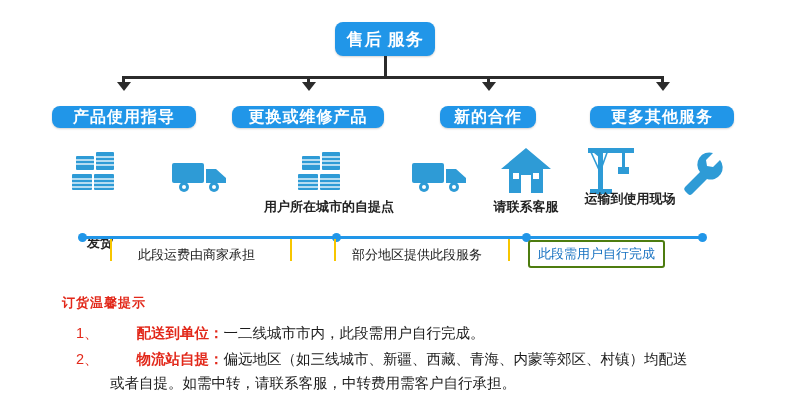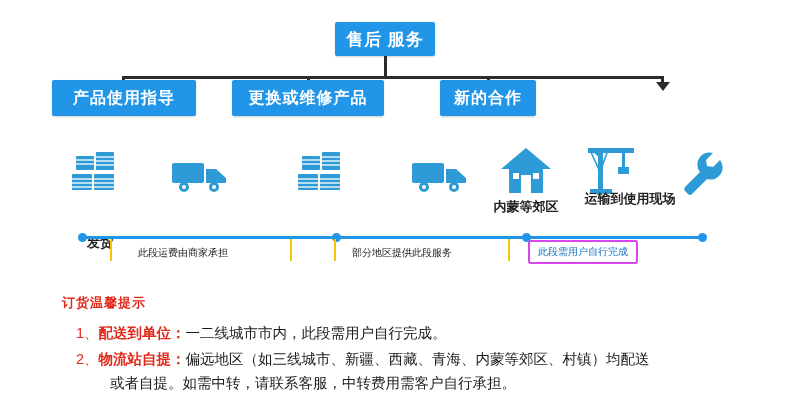--- a/index.html
+++ b/index.html
@@ -22,34 +22,35 @@
   .node {
     position: absolute;
     background: #2196e8;
     color: #ffffff;
     font-size: 16px;
     font-weight: bold;
     letter-spacing: 1px;
     display: flex;
     align-items: center;
     justify-content: center;
-    border-radius: 2px;
+    border-radius: 8px;
     box-shadow: 0 1px 2px rgba(0,0,0,0.18);
     white-space: nowrap;
+    font-family: Liberation Serif, serif;
   }
   .node-root {
     left: 335px;
     top: 22px;
     width: 100px;
     height: 34px;
     font-size: 17px;
   }
   .node-l2 {
-    top: 80px;
-    height: 36px;
+    top: 106px;
+    height: 22px;
   }
   #n1 { left: 52px;  width: 144px; }
   #n2 { left: 232px; width: 152px; }
   #n3 { left: 440px; width: 96px;  }
   #n4 { left: 590px; width: 144px; }
 
   .line {
     position: absolute;
     background: #2b2b2b;
   }
@@ -101,27 +102,27 @@
   .seg {
     position: absolute;
     top: 239px;
     height: 22px;
     border-left: 2px solid #f7c600;
     border-right: 2px solid #f7c600;
   }
   .seg-box {
     position: absolute;
     top: 243px;
-    font-size: 10px;
+    font-size: 13px;
     color: #1b1b1b;
     padding: 3px 8px;
     white-space: nowrap;
   }
   .seg-box.bordered {
-    border: 2px solid #d946ef;
+    border: 2px solid #4d7c0f;
     border-radius: 3px;
     color: #1470c0;
   }
 
   
   .notes-title {
     position: absolute;
     left: 62px;
     top: 294px;
     font-size: 13px;
@@ -130,21 +131,21 @@
     letter-spacing: 1px;
   }
   .note-row {
     position: absolute;
     left: 76px;
     font-size: 14.5px;
     color: #1b1b1b;
     white-space: nowrap;
   }
   .note-row .num { color: #e2281a; }
-  .note-row .key { color: #e2281a; font-weight: bold; }
+  .note-row .key { color: #e2281a; font-weight: bold; margin-left: 38px; }
   #note1 { top: 324px; }
   #note2 { top: 350px; }
   #note2b { top: 374px; left: 110px; text-align: center; }
 </style>
 </head>
 <body>
 
 <div id="page">
 
   <div class="node node-root">售后 服务</div>
@@ -156,20 +157,21 @@
   <div class="line vline" style="left:487px; top:76px; height:8px;"></div>
   <div class="line vline" style="left:661px; top:76px; height:8px;"></div>
   <div class="arrow-down" style="left:117px; top:82px;"></div>
   <div class="arrow-down" style="left:302px; top:82px;"></div>
   <div class="arrow-down" style="left:482px; top:82px;"></div>
   <div class="arrow-down" style="left:656px; top:82px;"></div>
 
   <div class="node node-l2" id="n1">产品使用指导</div>
   <div class="node node-l2" id="n2">更换或维修产品</div>
   <div class="node node-l2" id="n3">新的合作</div>
+  <div class="node node-l2" id="n4">更多其他服务</div>
 
   <div class="icon-wrap" style="left:70px; top:148px; width:60px; height:48px;">
     <svg width="60" height="48" viewBox="0 0 60 48">
       <g fill="#2e9bd6">
         <rect x="6" y="8" width="18" height="14" rx="1"></rect>
         <rect x="26" y="4" width="18" height="18" rx="1"></rect>
         <rect x="2" y="26" width="20" height="16" rx="1"></rect>
         <rect x="24" y="26" width="20" height="16" rx="1"></rect>
       </g>
       <g stroke="#ffffff" stroke-width="1.3">
@@ -220,20 +222,21 @@
           <line x1="26" y1="17" x2="44" y2="17"></line>
         <line x1="2" y1="31" x2="22" y2="31"></line>
           <line x1="2" y1="35" x2="22" y2="35"></line>
           <line x1="2" y1="39" x2="22" y2="39"></line>
         <line x1="24" y1="31" x2="44" y2="31"></line>
           <line x1="24" y1="35" x2="44" y2="35"></line>
           <line x1="24" y1="39" x2="44" y2="39"></line>
       </g>
     </svg>
   </div>
+  <div class="icon-label" style="left:246px; top:198px; width:166px;">用户所在城市的自提点</div>
 
   <div class="icon-wrap" style="left:410px; top:155px; width:62px; height:42px;">
     <svg width="62" height="42" viewBox="0 0 62 42">
       <g fill="#2e9bd6">
         <rect x="2" y="8" width="32" height="20" rx="2"></rect>
         <path d="M36 14 h10 l10 9 v5 h-20 z"></path>
         <circle cx="14" cy="32" r="5"></circle>
         <circle cx="44" cy="32" r="5"></circle>
       </g>
       <g fill="#ffffff">
@@ -244,21 +247,21 @@
   </div>
 
   <div class="icon-wrap" style="left:498px; top:145px; width:56px; height:52px;">
     <svg width="56" height="52" viewBox="0 0 56 52">
       <path d="M28 3 L53 24 H45 V48 H11 V24 H3 Z" fill="#2e9bd6"></path>
       <rect x="23" y="30" width="10" height="18" fill="#ffffff"></rect>
       <rect x="15" y="28" width="6" height="6" fill="#ffffff"></rect>
       <rect x="35" y="28" width="6" height="6" fill="#ffffff"></rect>
     </svg>
   </div>
-  <div class="icon-label" style="left:492px; top:198px; width:68px;">内蒙等郊区</div>
+  <div class="icon-label" style="left:492px; top:198px; width:68px;">请联系客服</div>
 
   <div class="icon-wrap" style="left:578px; top:142px; width:60px; height:55px;">
     <svg width="60" height="55" viewBox="0 0 60 55">
       <g fill="#2e9bd6">
         <rect x="10" y="6" width="46" height="5"></rect>
         <rect x="20" y="11" width="5" height="38"></rect>
         <rect x="12" y="47" width="22" height="5"></rect>
         <rect x="44" y="11" width="3" height="14"></rect>
         <path d="M40 25 h11 v7 h-11 z"></path>
         <path d="M10 6 L22 16 L22 11 Z"></path>

